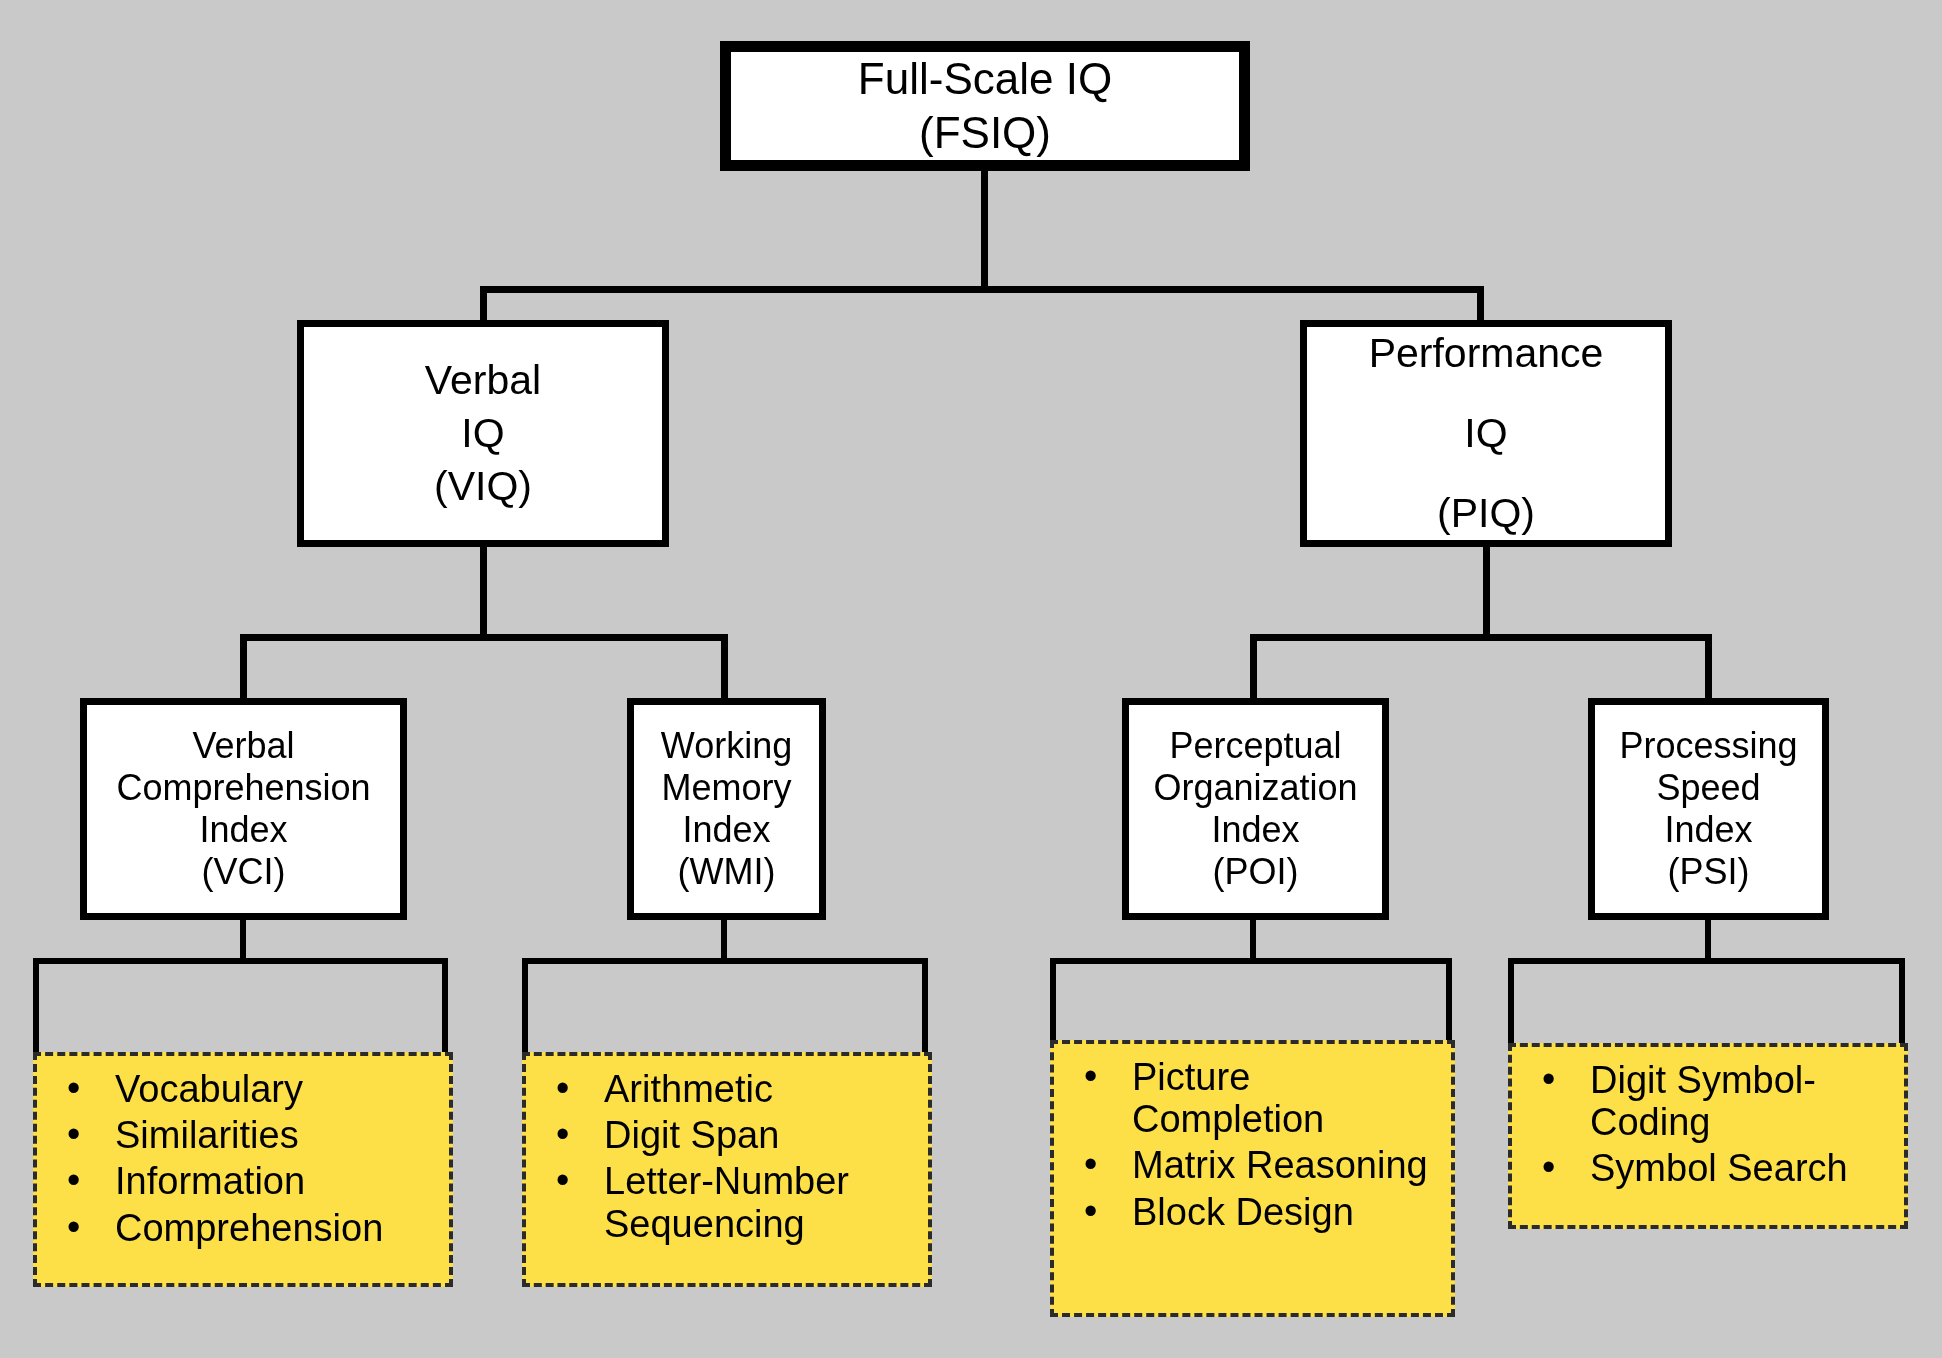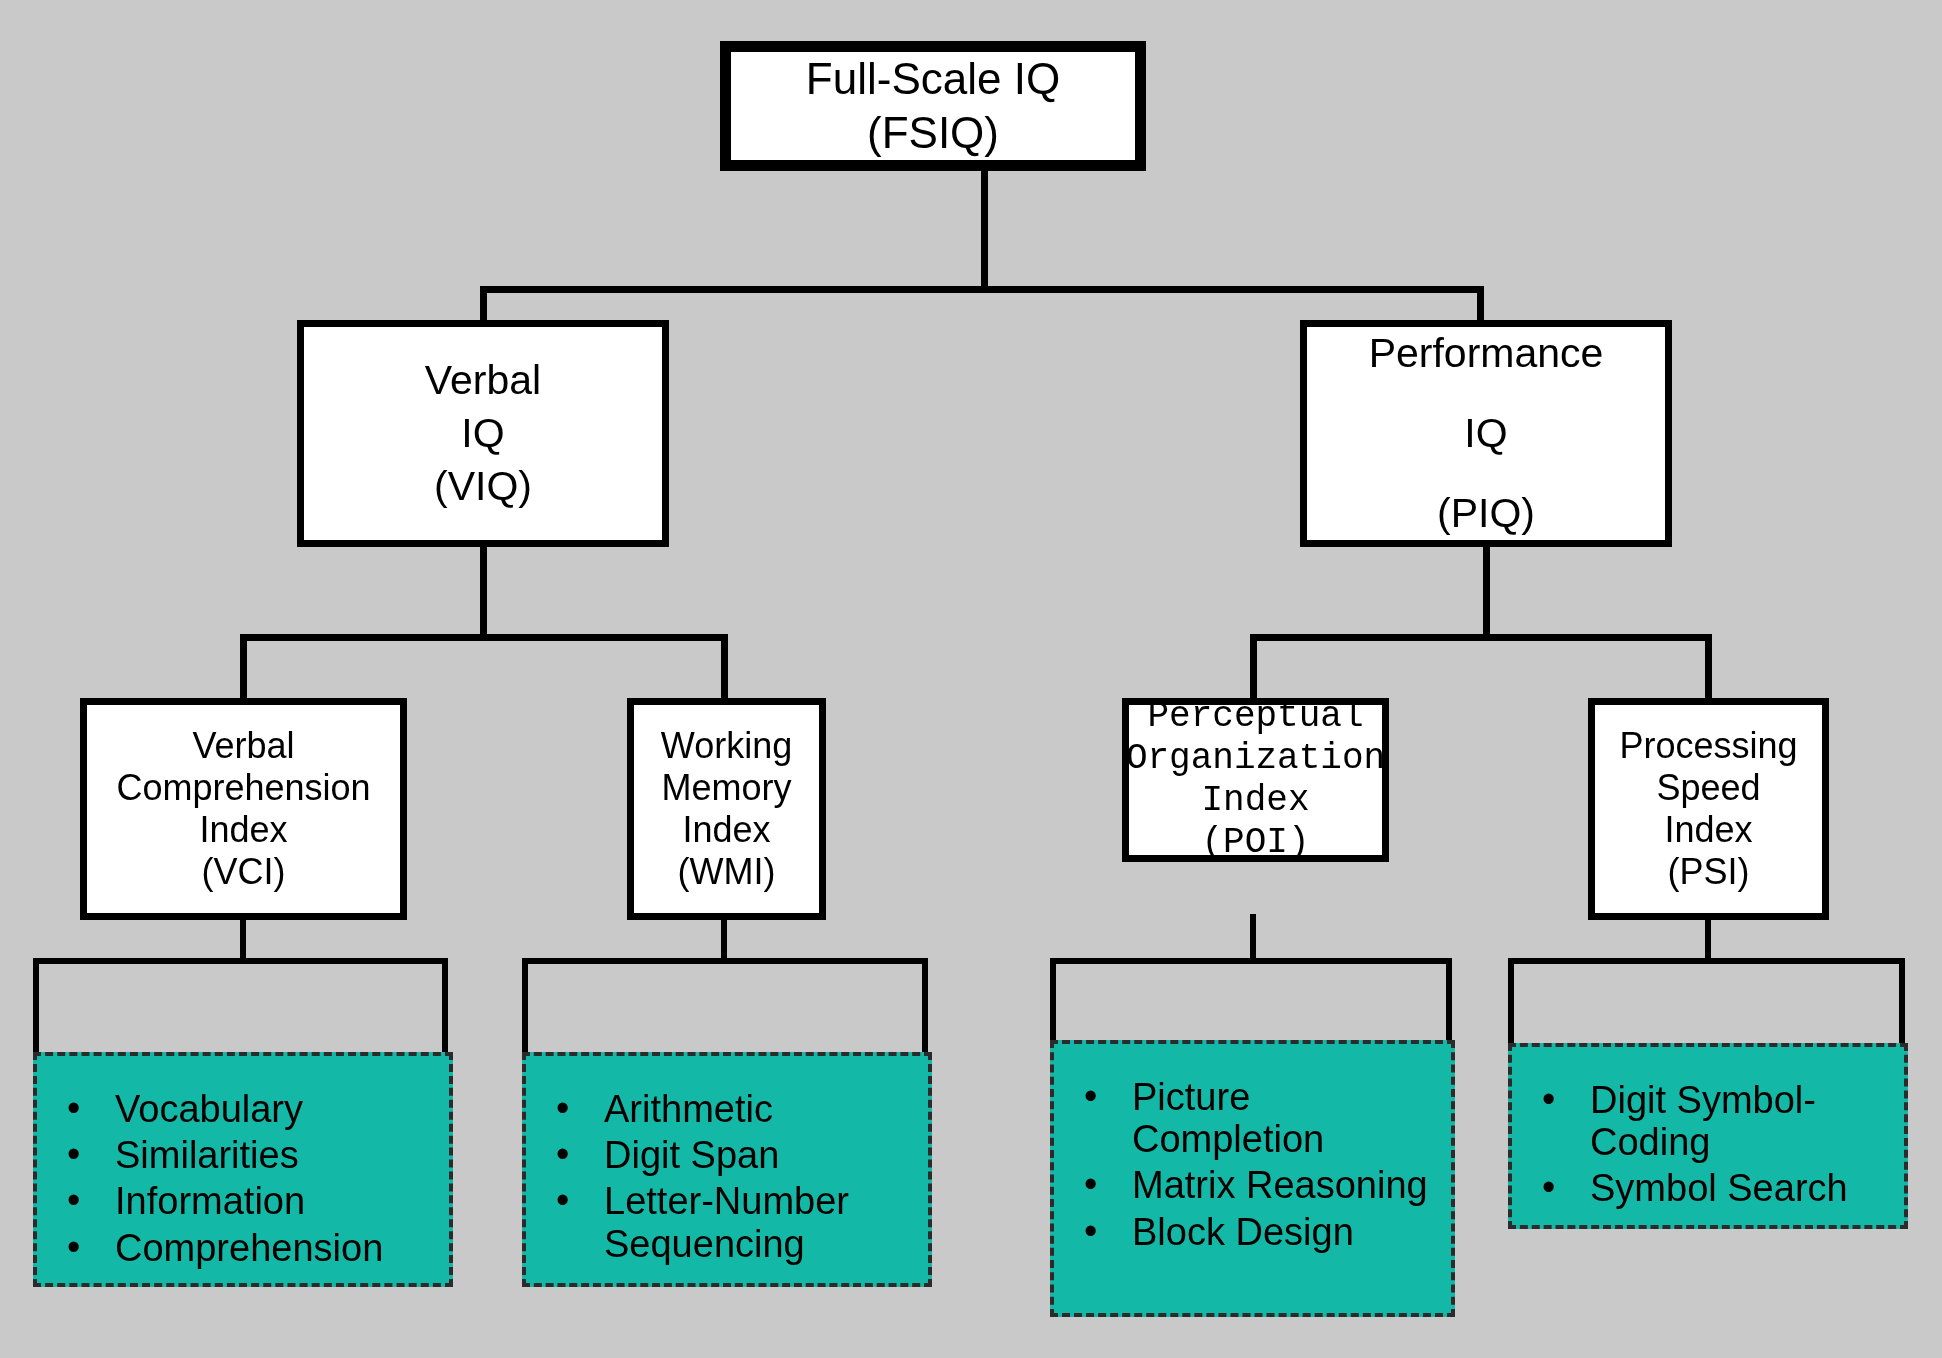--- a/index.html
+++ b/index.html
@@ -35,21 +35,21 @@
     white-space: nowrap;
   }
 
   .node.root {
     border-width: 11px;
   }
 
   
   #node-fsiq {
     left: 720px;  top: 41px;
-    width: 426px; height: 130px;
+    width: 530px; height: 130px;
     font-size: 44px;
     line-height: 1.22;
   }
 
   
   #node-viq {
     left: 297px; top: 320px;
     width: 372px; height: 227px;
     font-size: 41px;
     line-height: 1.30;
@@ -71,40 +71,39 @@
   }
   #node-wmi {
     left: 627px; top: 698px;
     width: 199px; height: 222px;
     font-size: 36px;
     line-height: 1.17;
     text-align: center;
   }
   #node-poi {
     left: 1122px; top: 698px;
-    width: 267px; height: 164px;
-    font-size: 36px;
-    line-height: 1.17;
-    font-family: Liberation Mono, monospace;
+    width: 267px; height: 222px;
+    font-size: 36px;
+    line-height: 1.17;
   }
   #node-psi {
     left: 1588px; top: 698px;
     width: 241px; height: 222px;
     font-size: 36px;
     line-height: 1.17;
   }
 
   
   .subtests {
     position: absolute;
-    background: #14b8a6;
+    background: #fde047;
     border: 4px dashed #2b2b2b;
     box-sizing: border-box;
     z-index: 3;
-    padding: 32px 10px 16px 22px;
+    padding: 12px 10px 16px 22px;
   }
   .subtests ul {
     list-style: none;
     margin: 0;
     padding: 0;
   }
   .subtests li {
     position: relative;
     padding-left: 56px;
     color: #000000;

